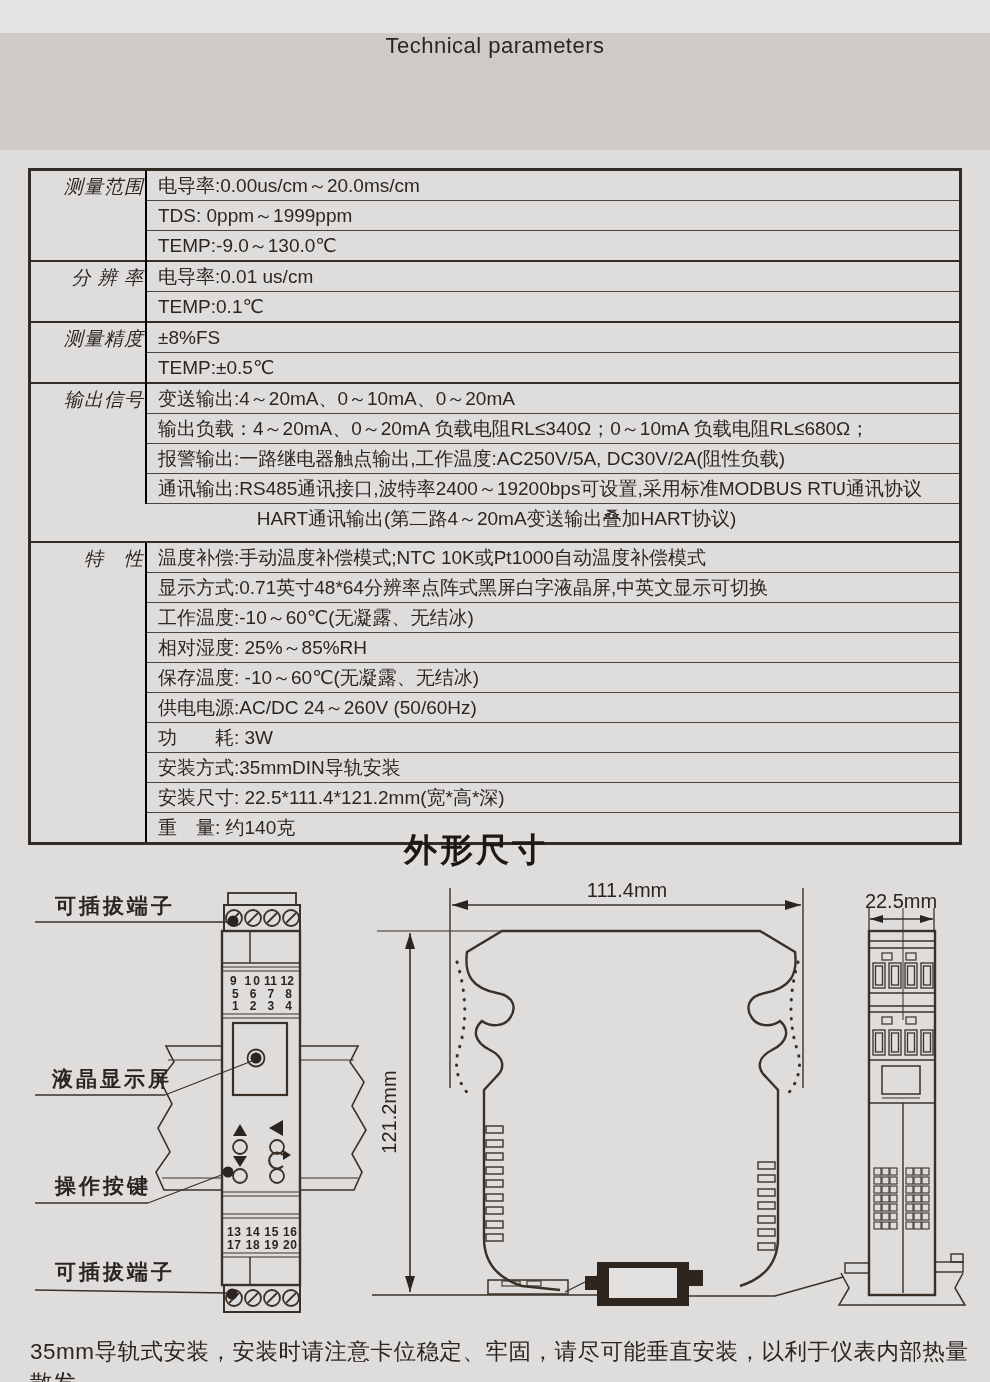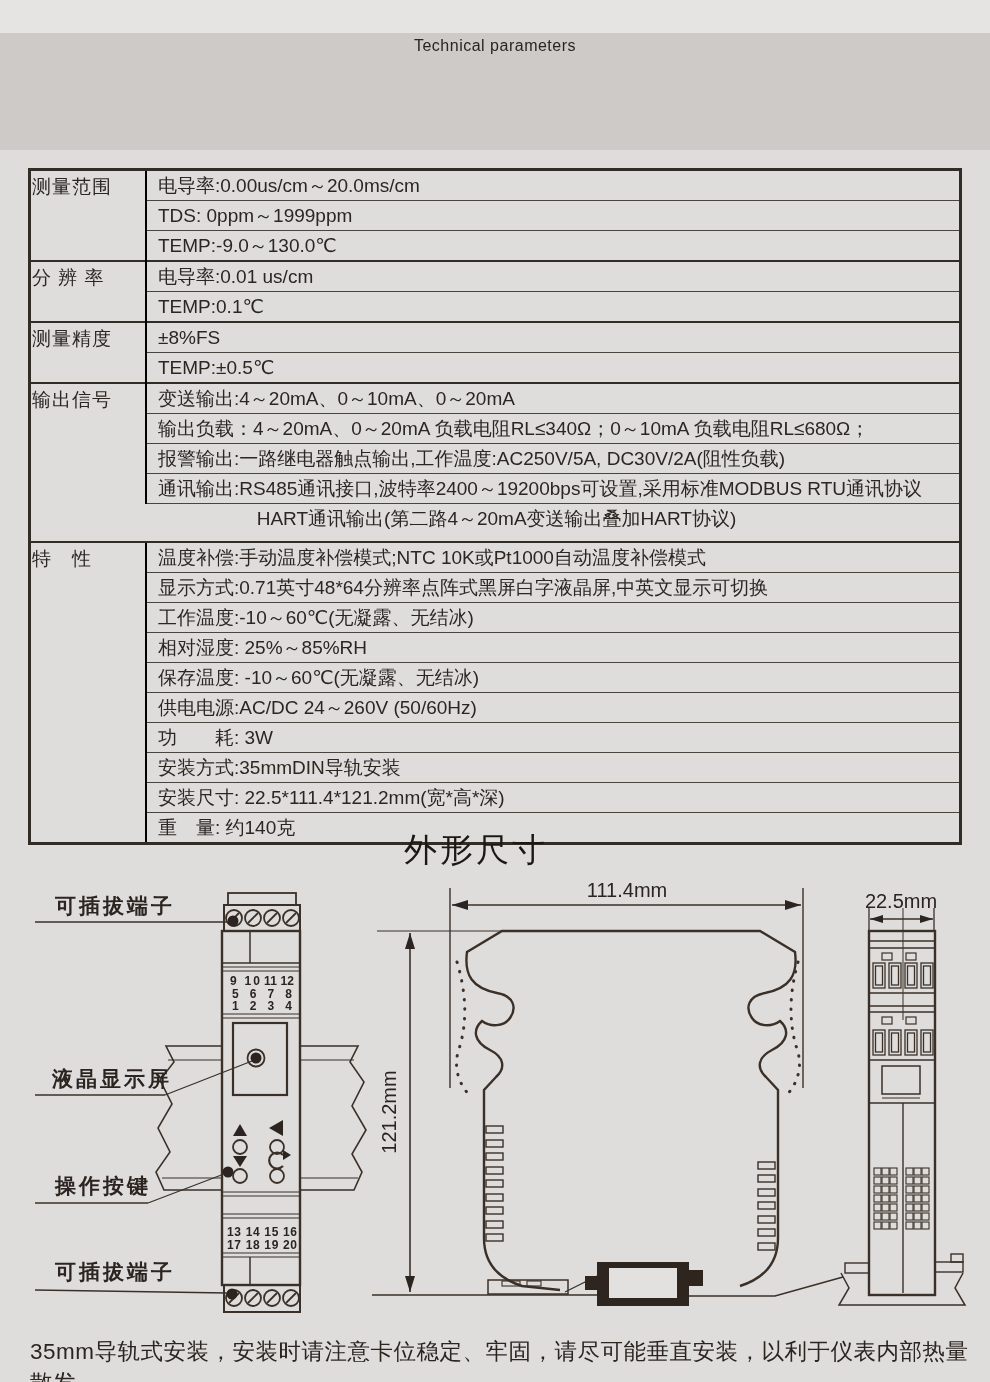--- a/index.html
+++ b/index.html
@@ -5,36 +5,36 @@
   html,body{margin:0;padding:0;}
   body{
     width:990px;height:1382px;position:relative;overflow:hidden;
     background:#dfdddc;
     font-family:"Liberation Sans","DejaVu Sans",sans-serif;
     color:#2b2622;
   }
   .top-strip{position:absolute;left:0;top:0;width:990px;height:33px;background:#e6e4e3;}
   .title-band{position:absolute;left:0;top:33px;width:990px;height:117px;background:#cdcac8;text-align:center;}
   .title-band h1{margin:10px 0 0 0;font-size:50px;font-weight:bold;color:#171310;letter-spacing:2px;line-height:62px;}
-  .title-band .sub{margin:0;font-size:16px;color:#2a2521;letter-spacing:0.5px;line-height:26px;}
+  .title-band .sub{margin:0;font-size:22px;color:#2a2521;letter-spacing:0.5px;line-height:26px;}
 
   table.spec{
     position:absolute;left:28px;top:168px;width:934px;
     border-collapse:collapse;table-layout:fixed;
     border:3px solid #322c27;
   }
   table.spec td{height:29px;font-size:19px;color:#2b2622;white-space:nowrap;overflow:hidden;}
-  td.lbl{width:112px;text-align:left;vertical-align:top;line-height:30px;letter-spacing:1px;font-size:20px;}
+  td.lbl{width:112px;text-align:right;vertical-align:top;line-height:30px;letter-spacing:1px;font-size:20px;font-style:italic;}
   td.val{border-left:2px solid #000000;border-top:1.5px solid #4a443e;padding:0 6px 0 11px;}
   tr.sec td{border-top:2.5px solid #322c27;}
   td.hart{border-left:none;text-align:center;padding:0 112px 8px 0;}
 
   .section-title{
     position:absolute;left:0;top:828px;width:952px;text-align:center;
-    font-size:33px;font-weight:normal;color:#1d1814;letter-spacing:3px;
+    font-size:33px;font-weight:bold;color:#1d1814;letter-spacing:3px;
   }
   .footnote{
     position:absolute;left:30px;top:1336px;width:950px;
     font-size:22.5px;color:#2b2520;letter-spacing:0.5px;
   }
   svg.drawing{position:absolute;left:0;top:875px;}
   svg .ln{stroke:#3a3028;fill:none;}
   svg text{fill:#2b2420;}
 </style>
 </head>

